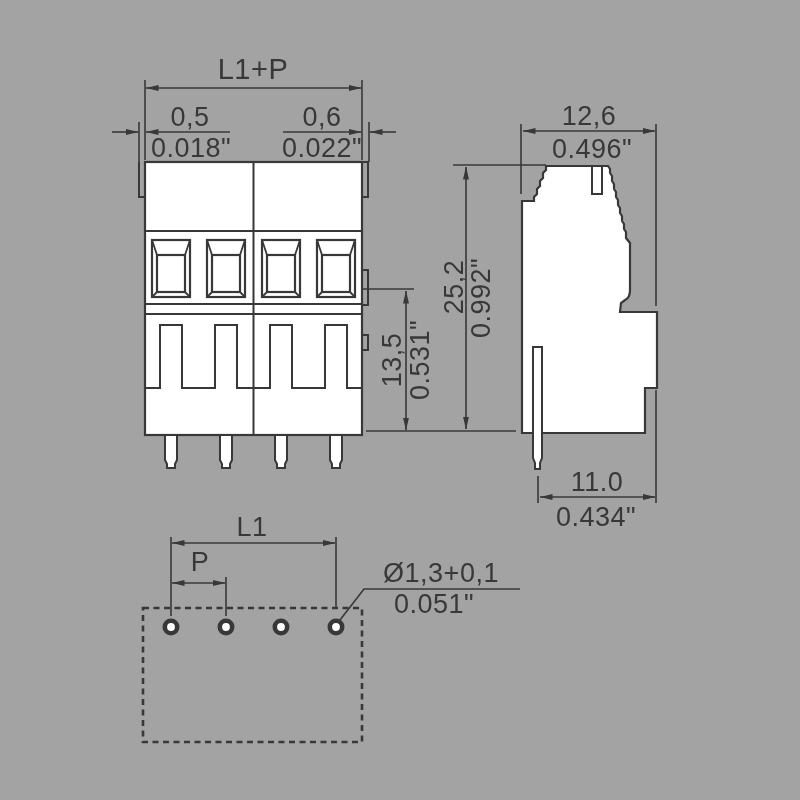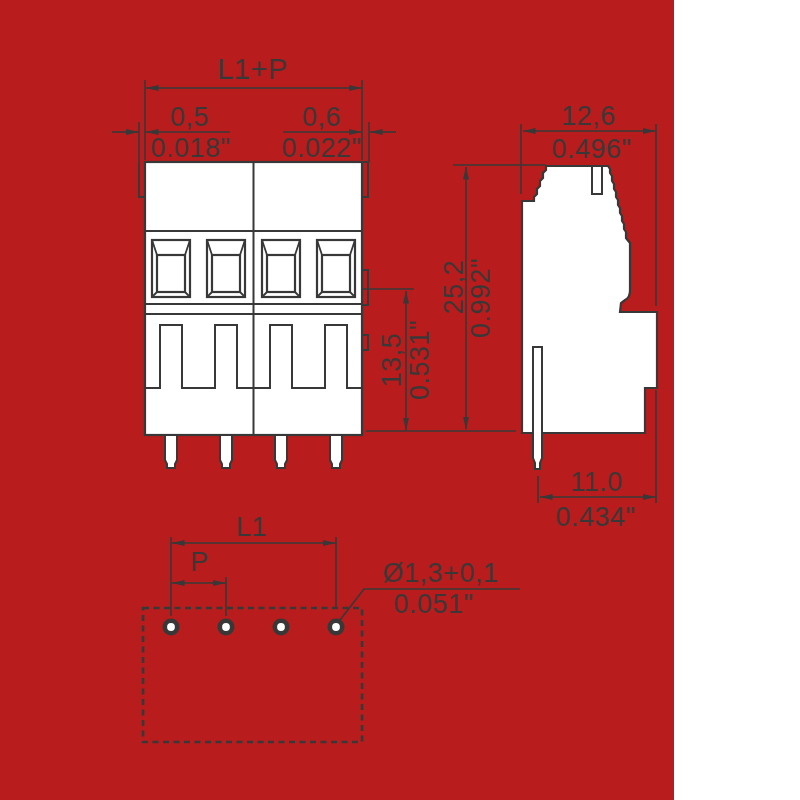--- a/index.html
+++ b/index.html
@@ -5,23 +5,23 @@
   html, body {
     margin: 0;
     padding: 0;
     width: 800px;
     height: 800px;
     background: #ffffff;
     font-family: "Liberation Sans", sans-serif;
   }
   .canvas {
     position: relative;
-    width: 674px;
+    width: 800px;
     height: 800px;
-    background: #b91c1c;
+    background: #a3a3a3;
   }
   svg { display: block; }
   .outline { fill: #ffffff; stroke: #383838; stroke-width: 2.2; stroke-linejoin: miter; }
   .thin    { fill: none;    stroke: #383838; stroke-width: 2;   }
   .dimline { fill: none;    stroke: #383838; stroke-width: 1.6; }
   .dimtext {
     fill: #383838;
     font-family: "Liberation Sans", sans-serif;
     font-size: 27px;
     letter-spacing: 0.5px;

